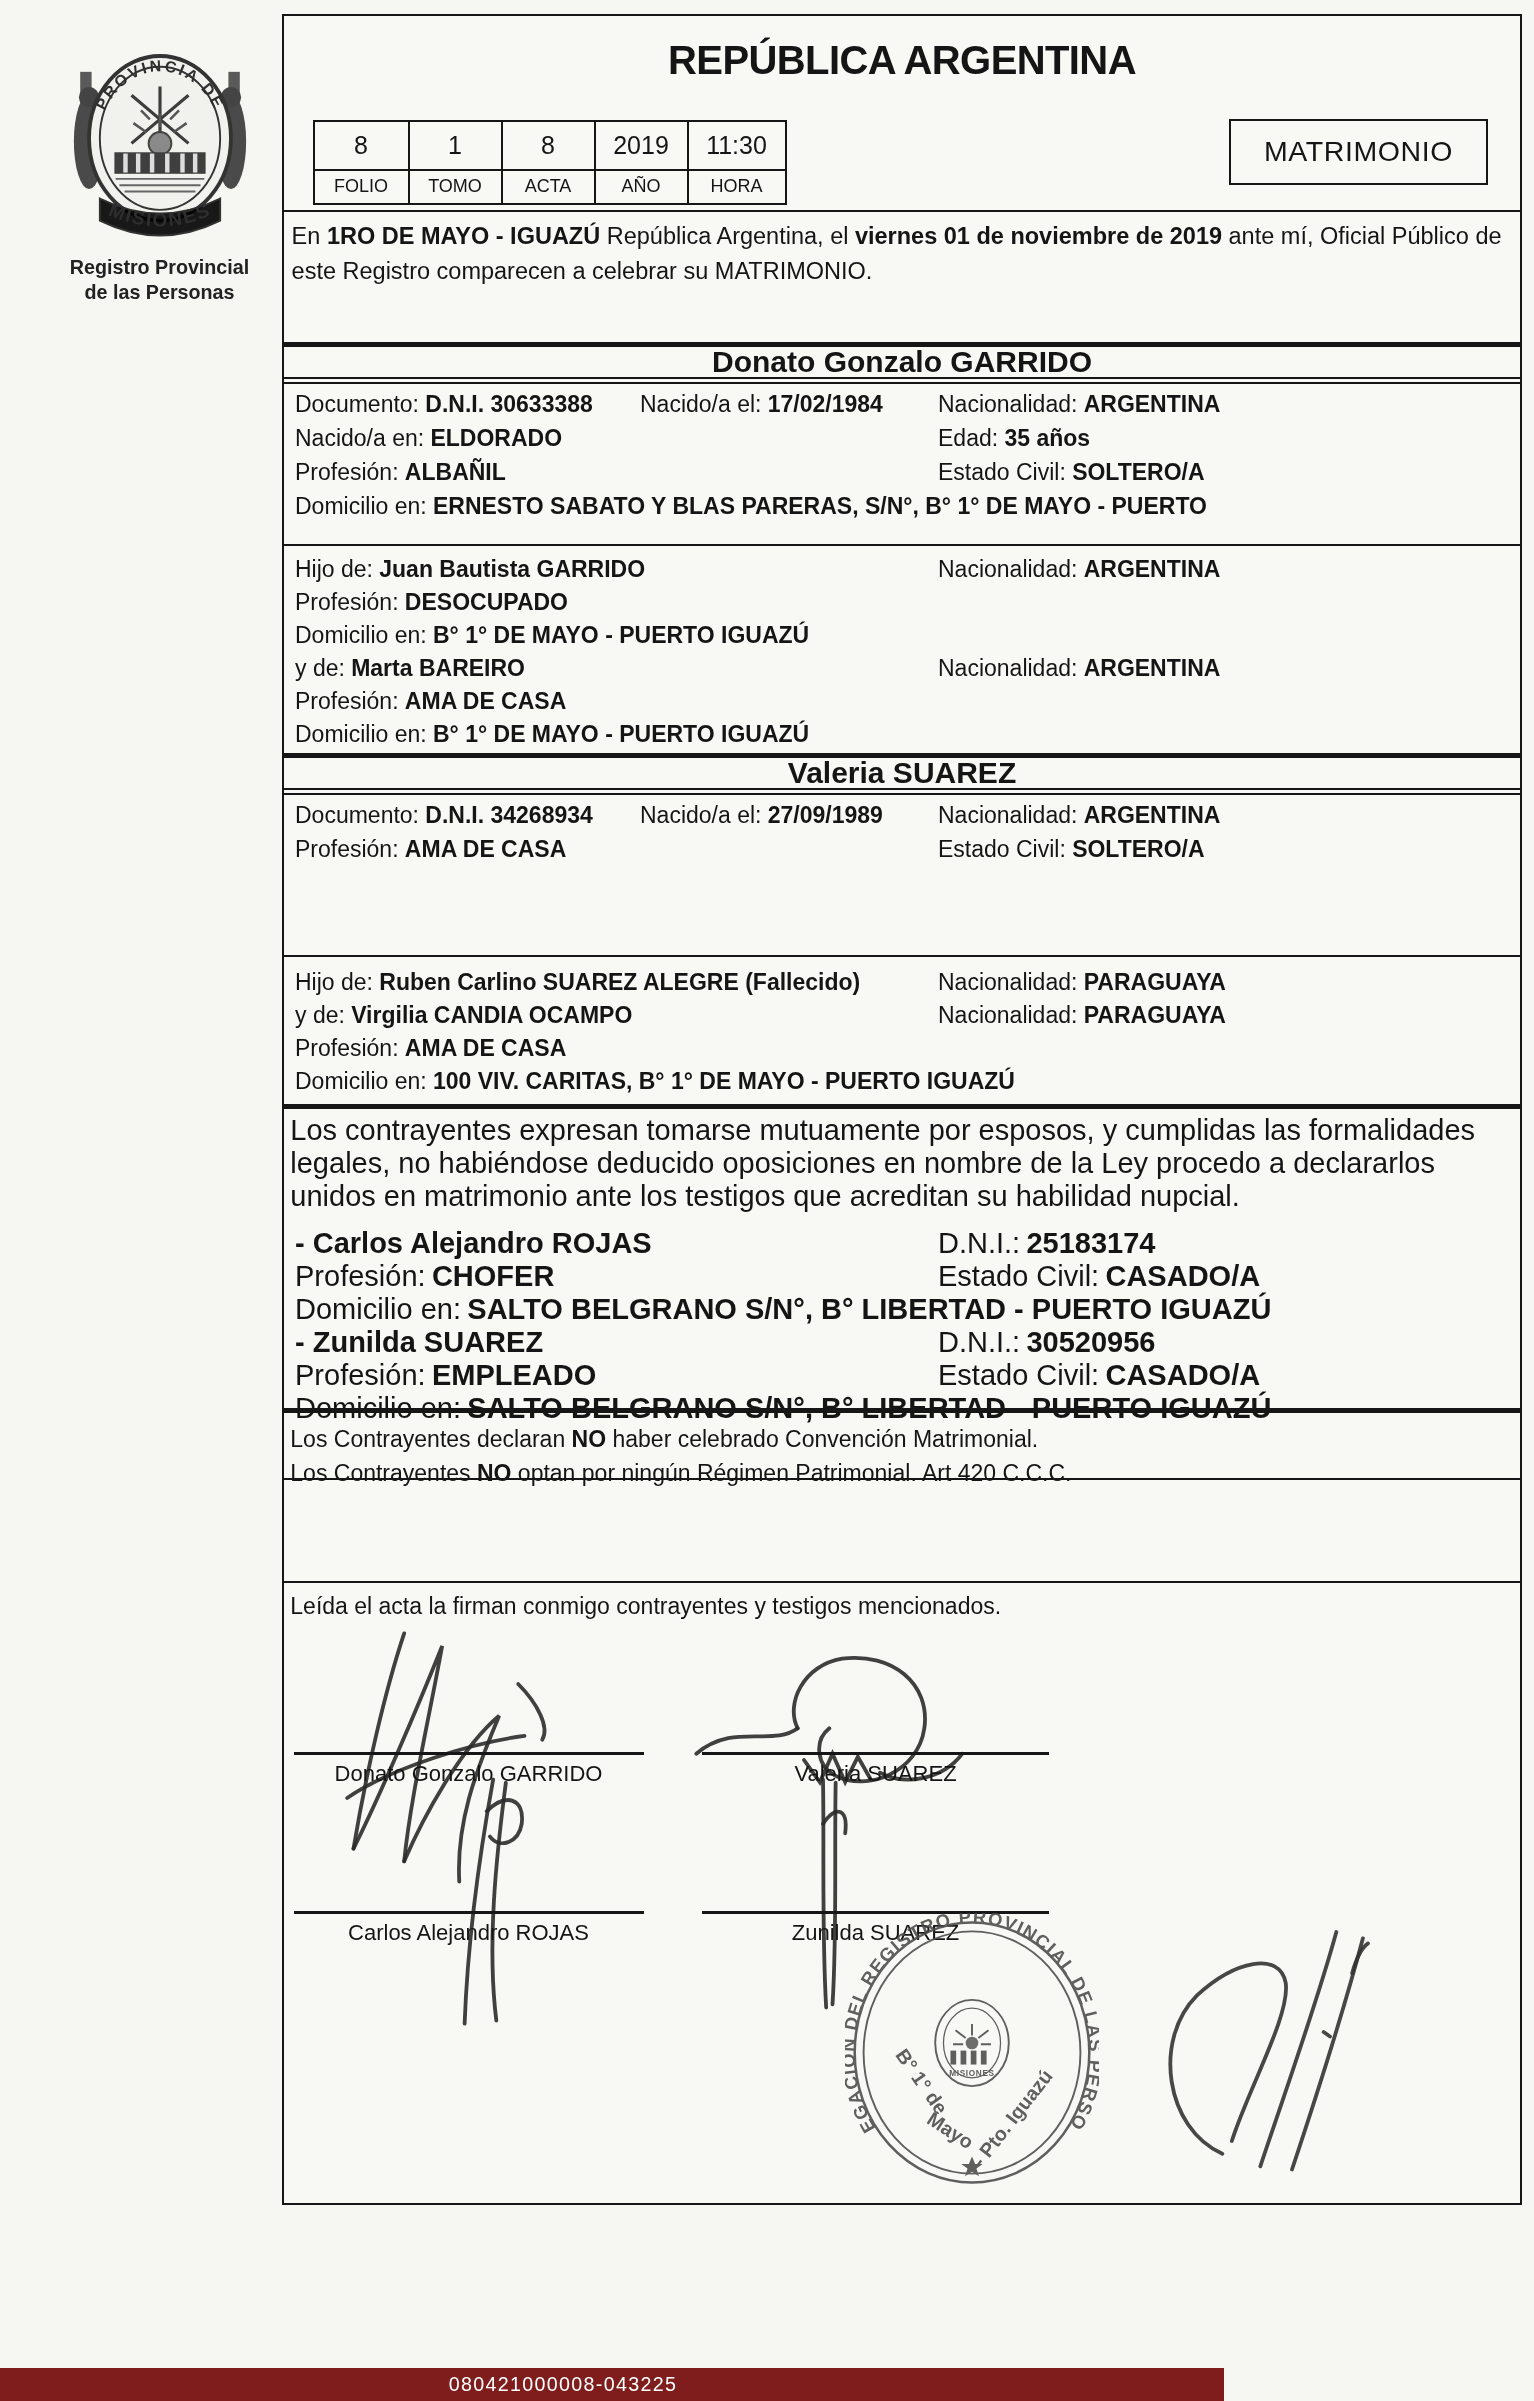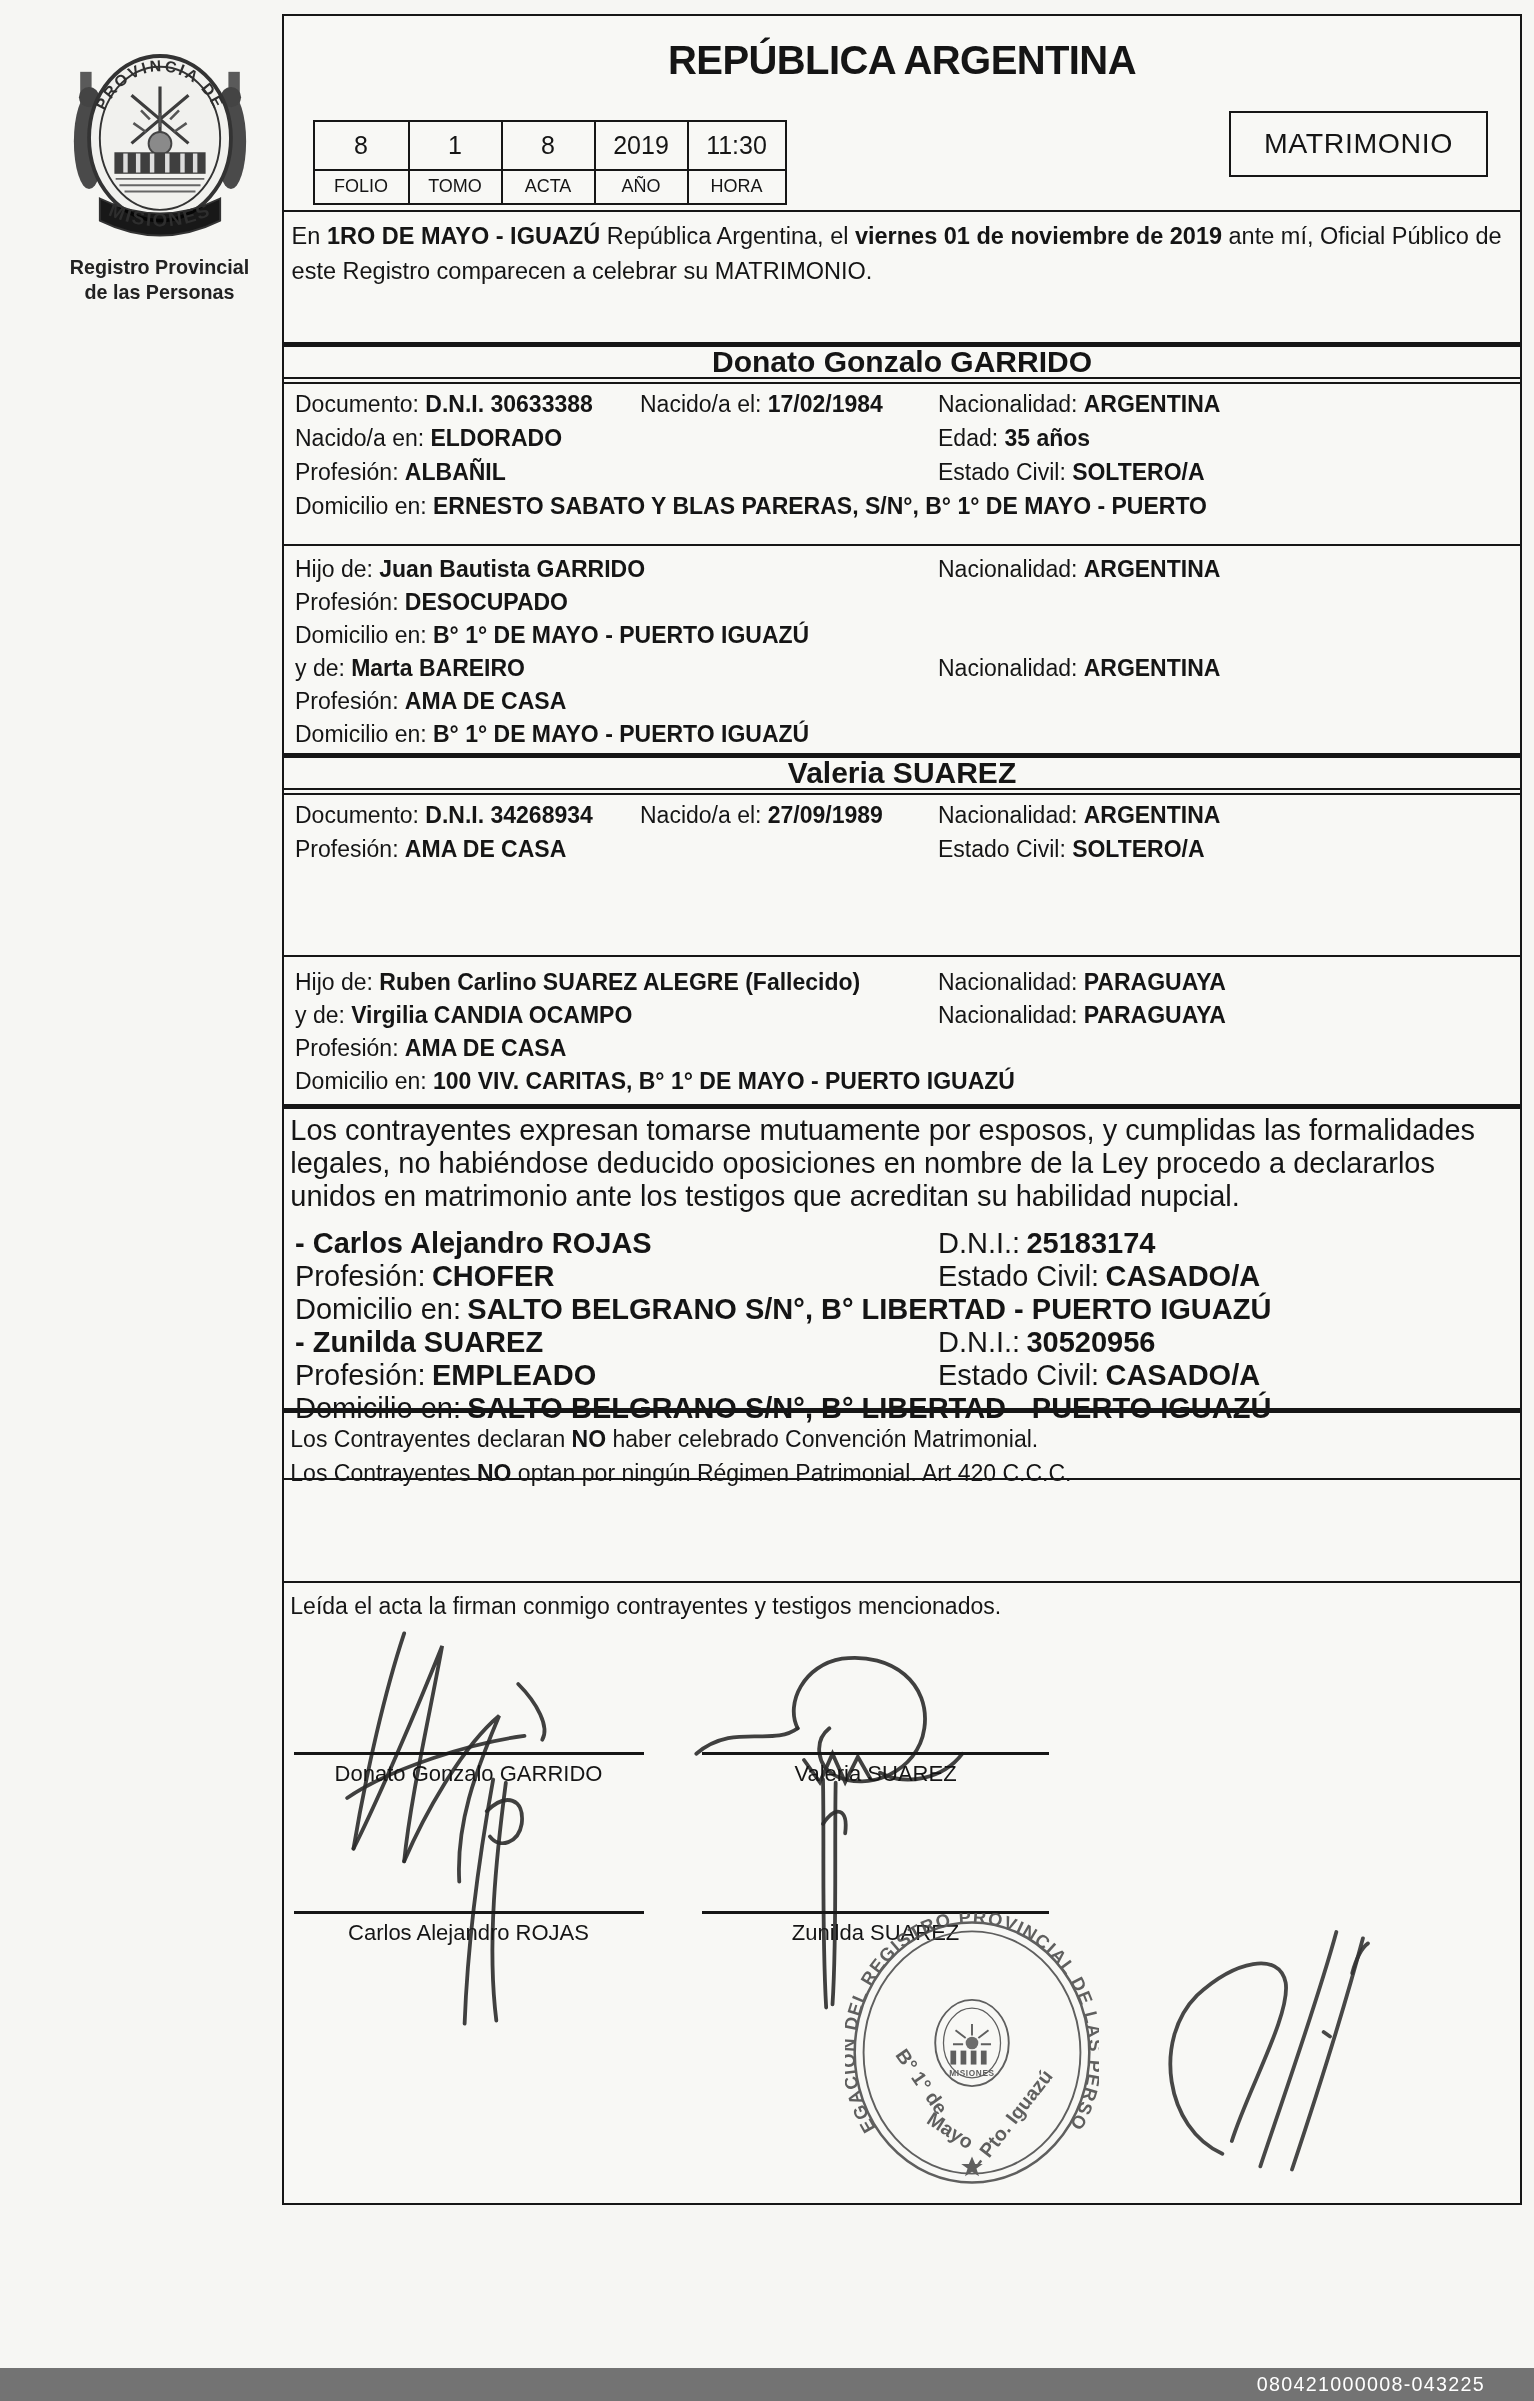--- a/index.html
+++ b/index.html
@@ -21,21 +21,21 @@
   }
   .sec{position:relative;box-sizing:border-box;}
   .sec-header{height:172px;}
   .doc-title{margin-top:21.6px;text-align:center;font-size:40px;font-weight:700;letter-spacing:-0.6px;}
   .reg-table{position:absolute;left:28.5px;top:82px;display:grid;
     grid-template-columns:95px 93px 93px 93px 96px;border:2.5px solid #161616;background:#f8f8f5;}
   .rt-val,.rt-lbl{display:flex;align-items:center;justify-content:center;border-right:2.5px solid #161616;}
   .rt-val{height:47px;font-size:25px;border-bottom:2.5px solid #161616;}
   .rt-lbl{height:32px;font-size:18px;}
   .rt-val:nth-child(5),.rt-lbl:nth-child(10){border-right:none;}
-  .mat-box{position:absolute;right:32px;top:73px;width:255px;height:62px;border:2.5px solid #161616;
+  .mat-box{position:absolute;right:32px;top:81px;width:255px;height:62px;border:2.5px solid #161616;
     display:flex;align-items:center;justify-content:center;font-size:28.5px;letter-spacing:0.6px;}
   .sec-intro{border-top:2.5px solid #161616;height:132px;padding:7.6px 7.6px 0 7.6px;font-size:23.5px;line-height:35px;}
   .sec-name{border-top:5px solid #161616;border-bottom:7.6px double #161616;height:42px;
     display:flex;align-items:center;justify-content:center;font-size:30px;font-weight:700;}
   .sec-details{height:160px;padding-top:7.6px;font-size:23px;}
   .sec-parents{border-top:2.5px solid #161616;font-size:23px;}
   .sec-parents.g{height:209px;padding-top:10px;}
   .sec-parents.bb{height:149px;padding-top:12.7px;}
   .drow{position:relative;height:34px;}
   .prow{position:relative;height:33px;}
@@ -56,22 +56,22 @@
   .sig-label{position:absolute;text-align:center;font-size:22px;}
   .sig-svg{position:absolute;overflow:visible;}
   .sig-svg path{fill:none;stroke:#2b2b2b;stroke-width:6;stroke-linecap:round;opacity:.9;}
   .stamp-wrap{position:absolute;left:561px;top:330px;width:254px;height:279px;opacity:.88;}
   .officer-sig path{stroke:#333;}
   .officer-block{position:absolute;left:770px;top:420px;width:444px;text-align:center;color:#3d3d3d;}
   .officer-name{font-size:21.6px;font-weight:700;letter-spacing:0.6px;}
   .officer-title{margin-top:12.7px;font-size:19.7px;font-family:"Liberation Serif", serif;}
   .officer-office{margin-top:7.6px;font-size:19.7px;font-family:"Liberation Serif", serif;}
   
-  .bar{position:absolute;left:0;bottom:0;width:1534px;height:33px;background:#737373;
-    display:flex;align-items:center;justify-content:flex-end;}
+  .bar{position:absolute;left:0;bottom:0;width:1224px;height:33px;background:#7f1d1d;
+    display:flex;align-items:center;justify-content:center;}
   .bar span{color:#fff;font-size:19.7px;letter-spacing:1.3px;transform:translateX(-49px);}
   
   .stamp-text{fill:#4a4a4a;}
   .emblem-text{fill:#2e2e2e;}
 </style>
 </head>
 <body>
 
 <div class="reg-mark">
   <svg width="190" height="209" viewBox="0 0 300 330">

